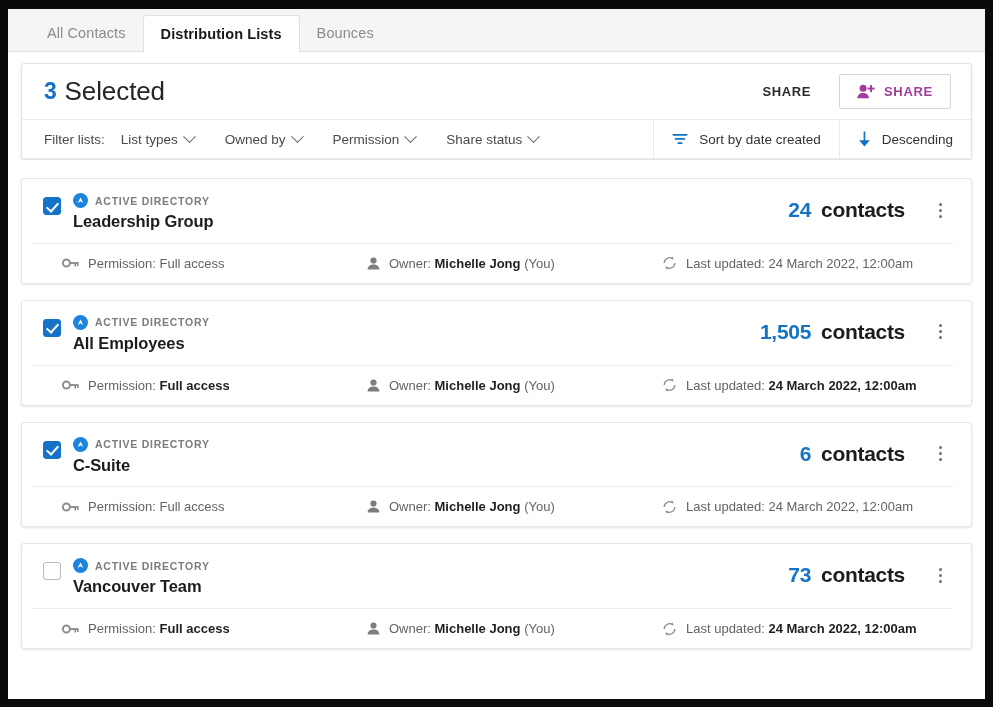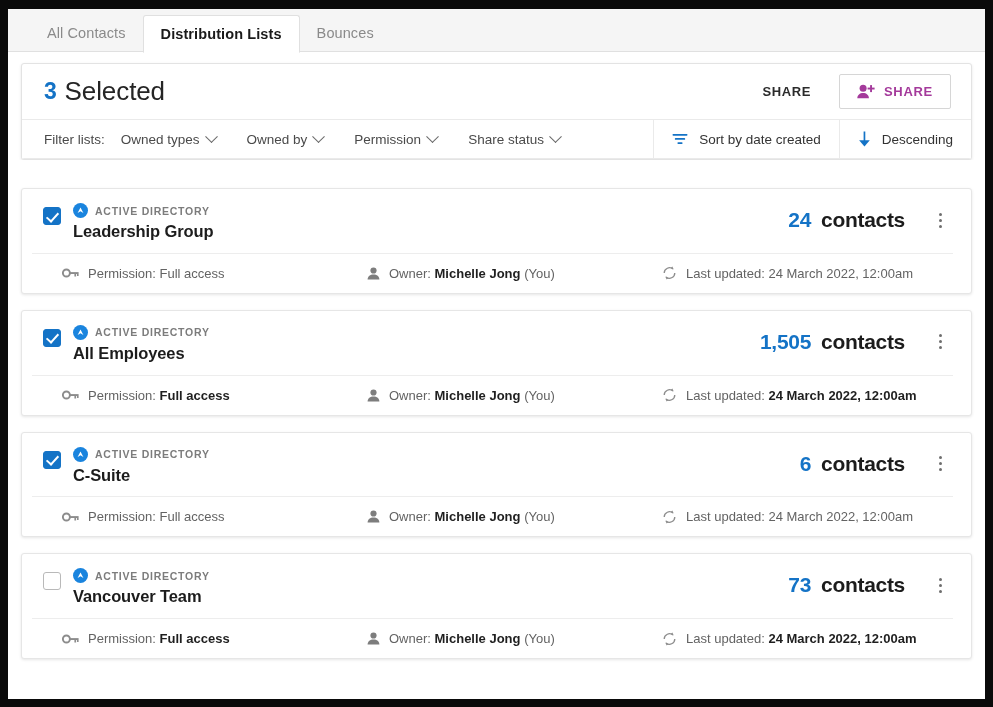--- a/index.html
+++ b/index.html
@@ -203,21 +203,21 @@
     padding: 0 18px;
     border-left: 1px solid #eaeaea;
     font-size: 13.5px;
     color: #333;
     cursor: pointer;
     white-space: nowrap;
   }
 
   
   .cards {
-    padding: 28px 13px 20px 13px;
+    padding: 18px 13px 20px 13px;
     background: #ffffff;
   }
   .card {
     background: #ffffff;
     border: 1px solid #e6e6e6;
     border-radius: 3px;
     box-shadow: 0 1px 3px rgba(0,0,0,0.10);
     margin-bottom: 16px;
     padding: 0 18px 0 10px;
   }
@@ -376,21 +376,21 @@
             </span>
             <span class="lbl">SHARE</span>
           </div>
         </div>
 
         <div class="filterbar">
           <div class="filter-left">
             <span class="filter-intro">Filter lists:</span>
             <div id="filters-slot" style="display:flex;align-items:center;">
                 <div class="filter-chip">
-                  <span>Owned types</span>
+                  <span>List types</span>
                   <span class="caret"></span>
                 </div>
                 <div class="filter-chip">
                   <span>Owned by</span>
                   <span class="caret"></span>
                 </div>
                 <div class="filter-chip">
                   <span>Permission</span>
                   <span class="caret"></span>
                 </div>

